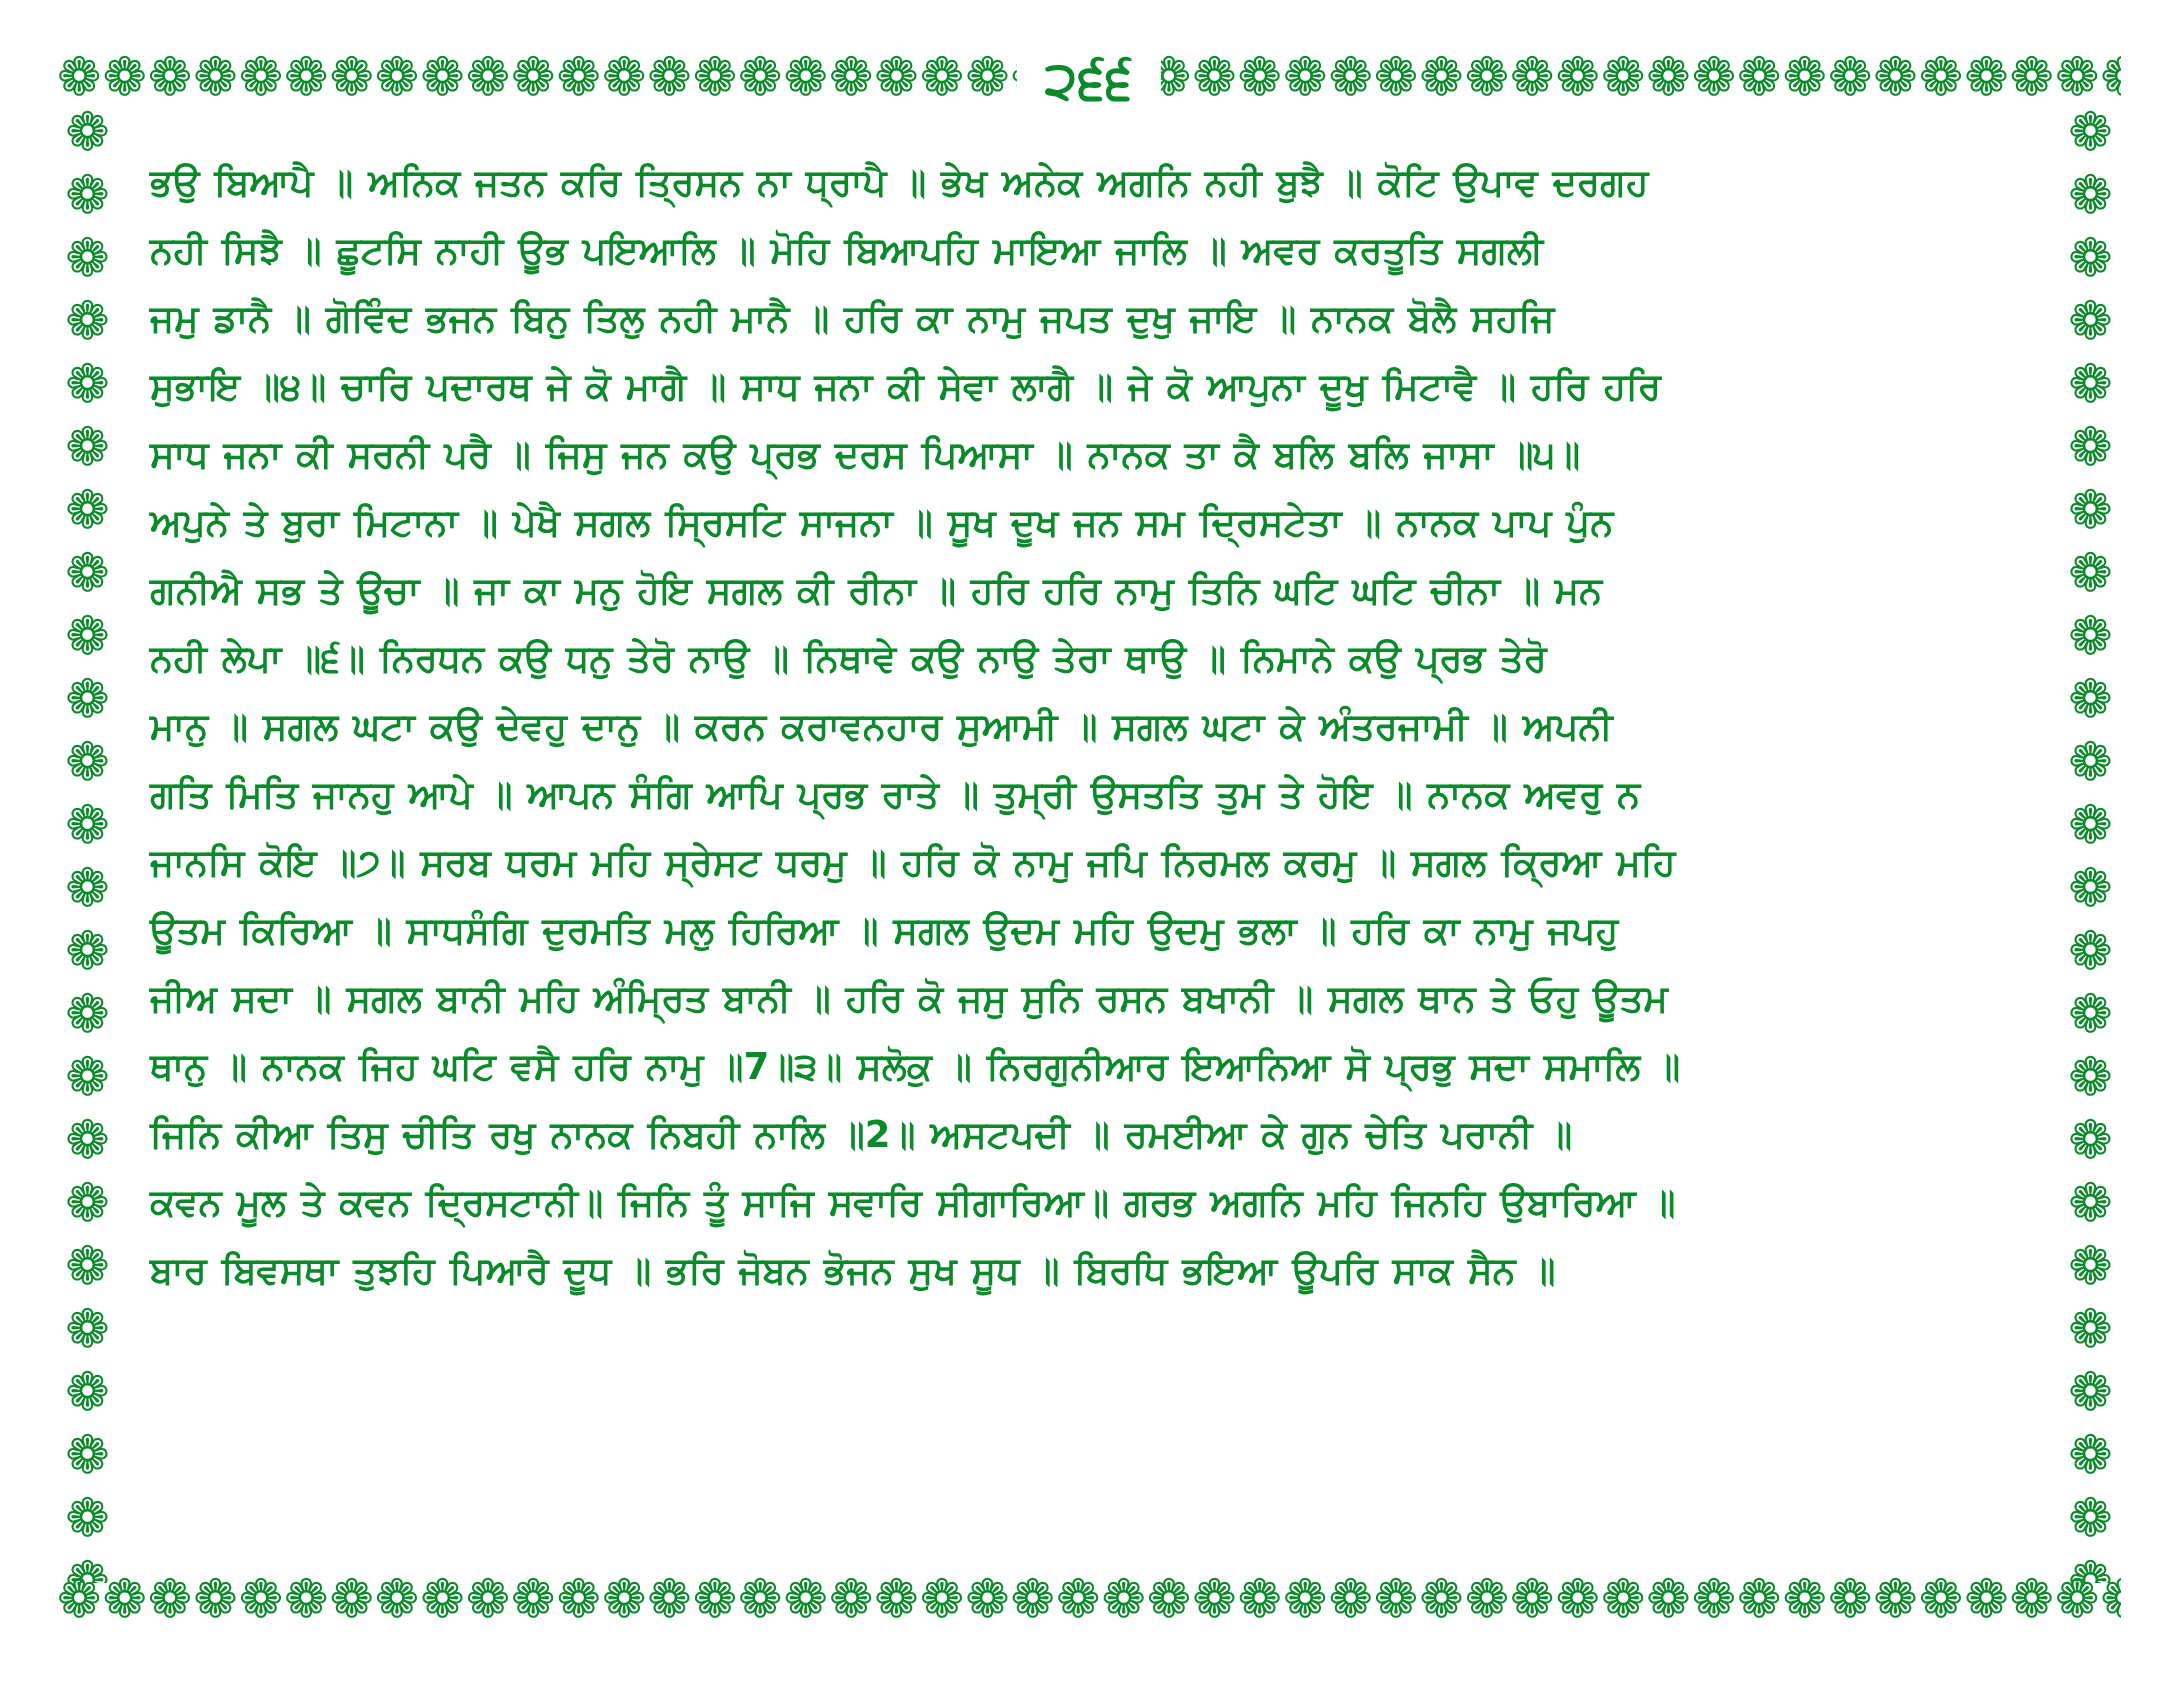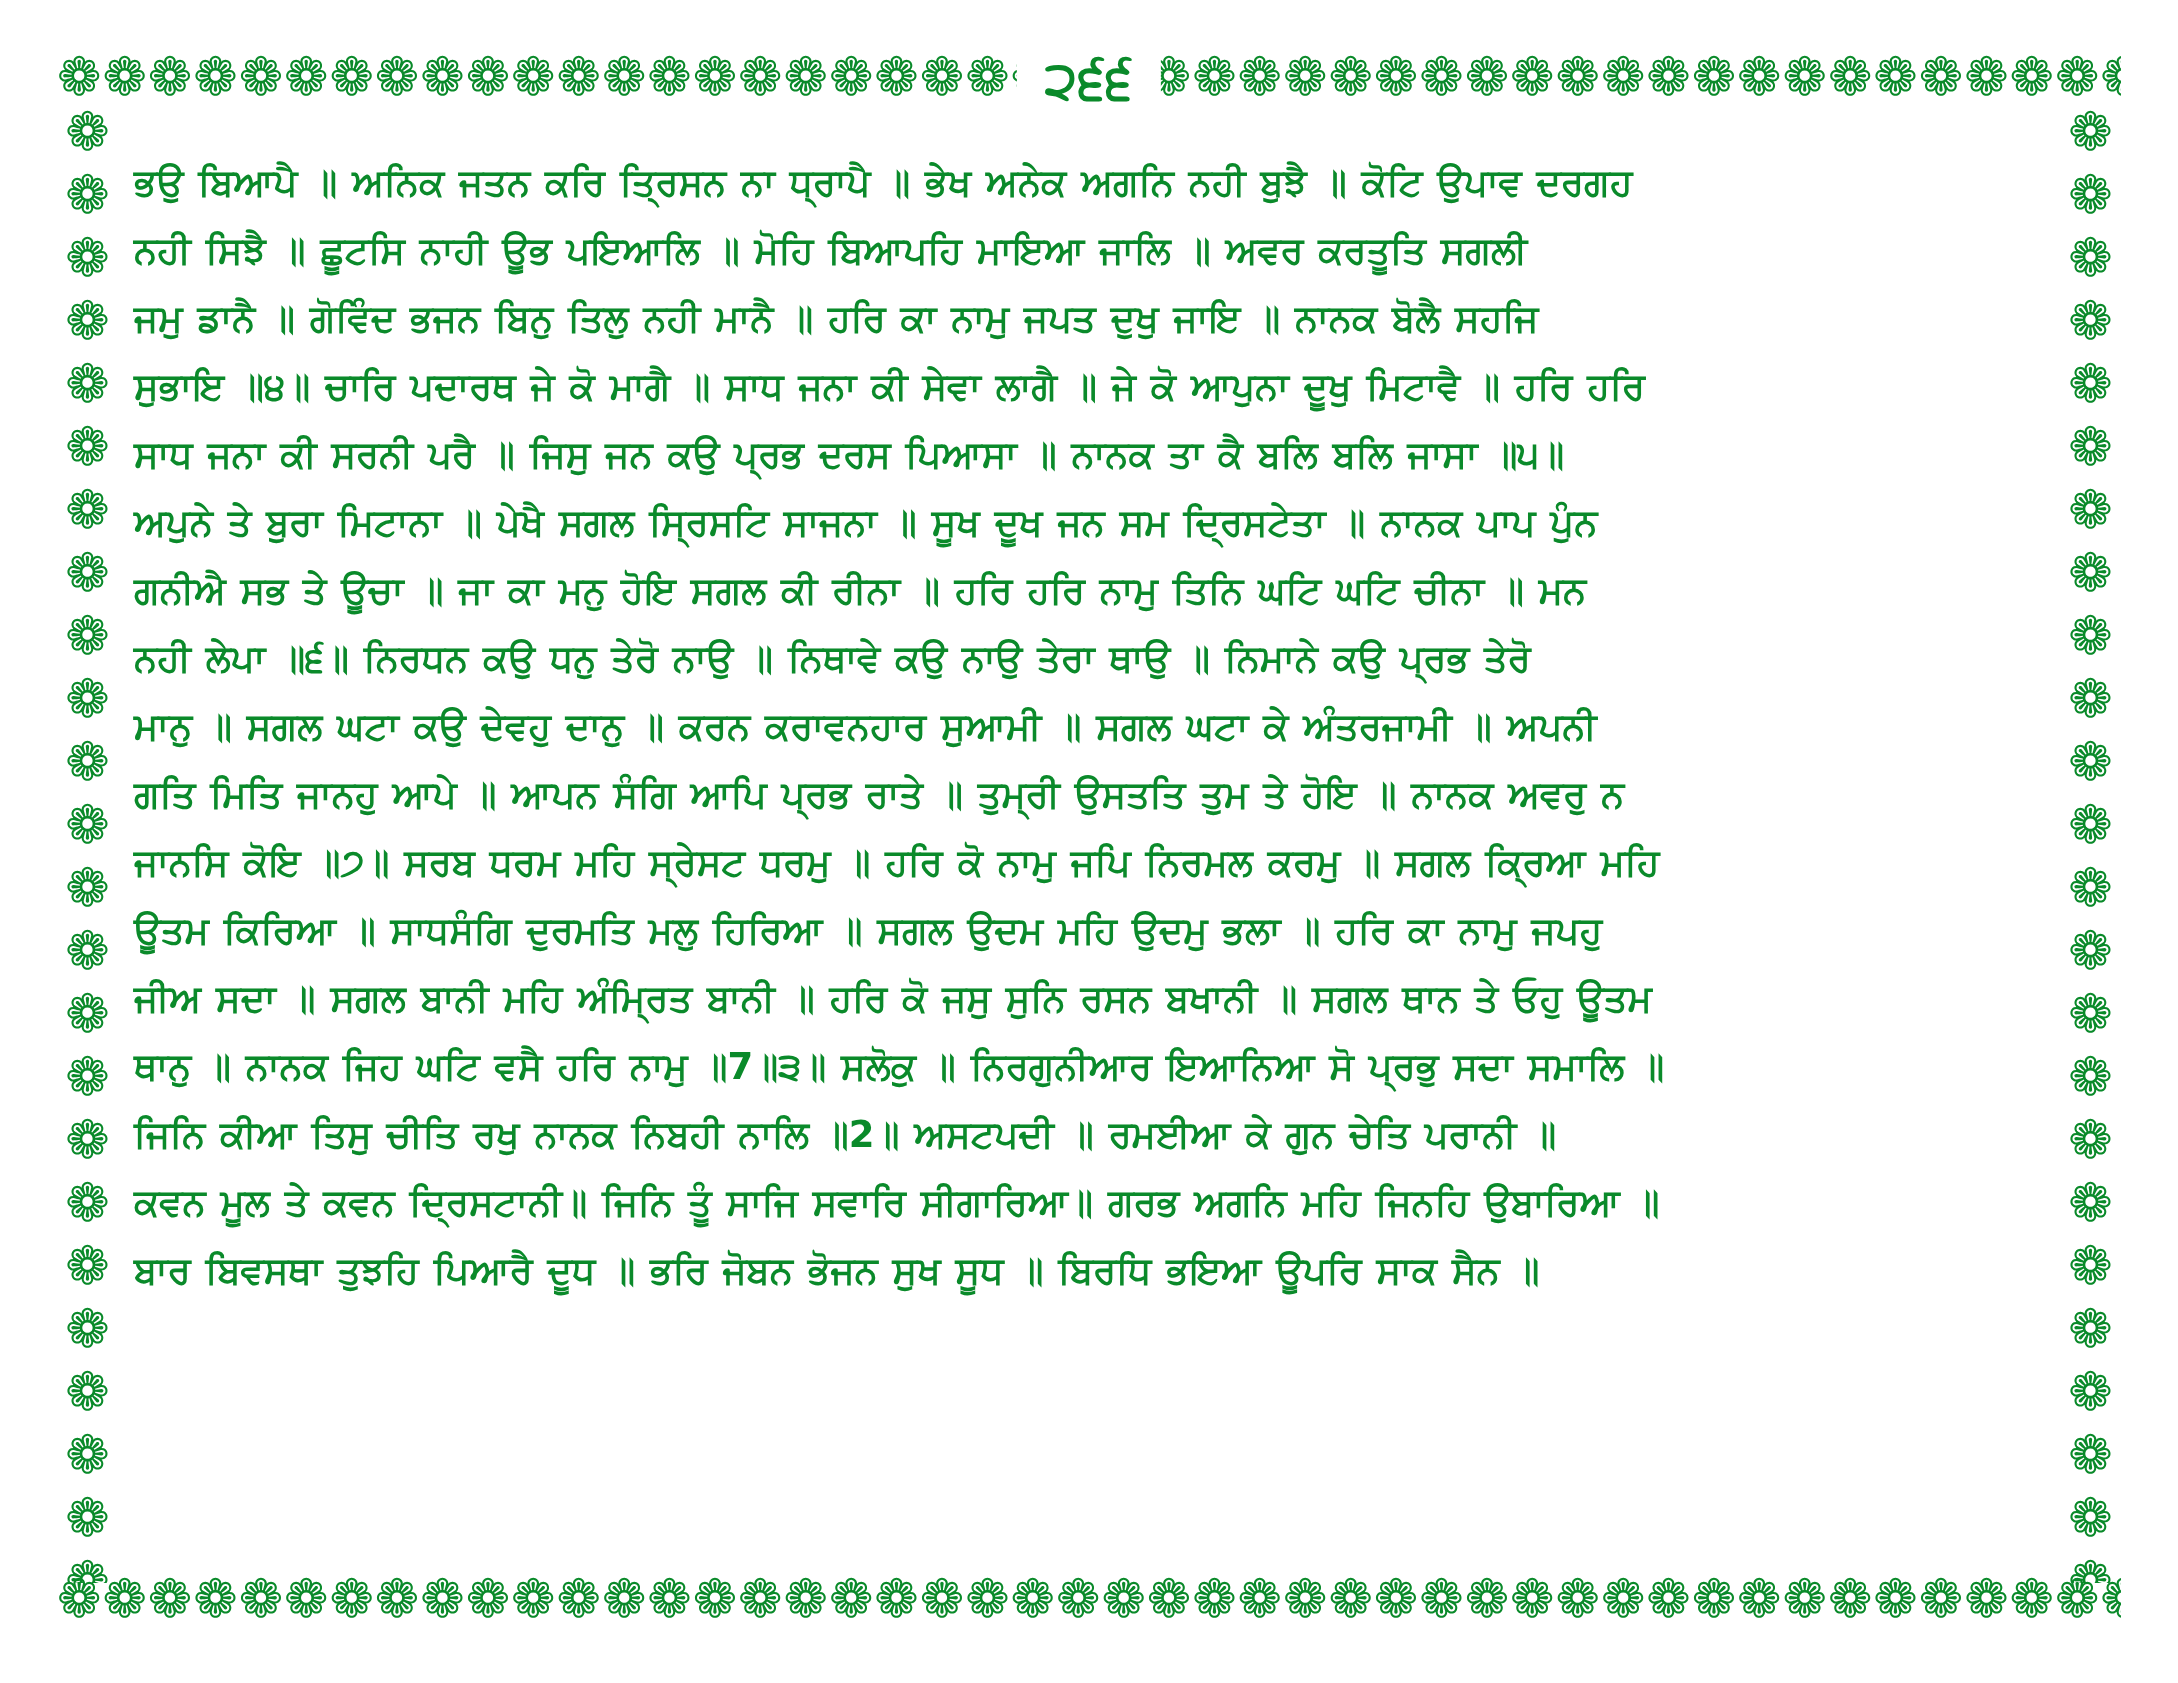--- a/index.html
+++ b/index.html
@@ -93,21 +93,21 @@
     font-size: 52px;
     font-weight: bold;
     font-family: "DejaVu Sans", sans-serif;
     z-index: 5;
     letter-spacing: 1px;
   }
 
   
   .text-body {
     position: absolute;
-    left: 134px;
+    left: 150px;
     top: 149px;
     width: 1881px;
     color: #0a8a2a;
     font-family: "DejaVu Sans", sans-serif;
     font-size: 37px;
     font-weight: bold;
     line-height: 68px;
     text-align: justify;
     text-justify: inter-word;
     word-spacing: 2px;

